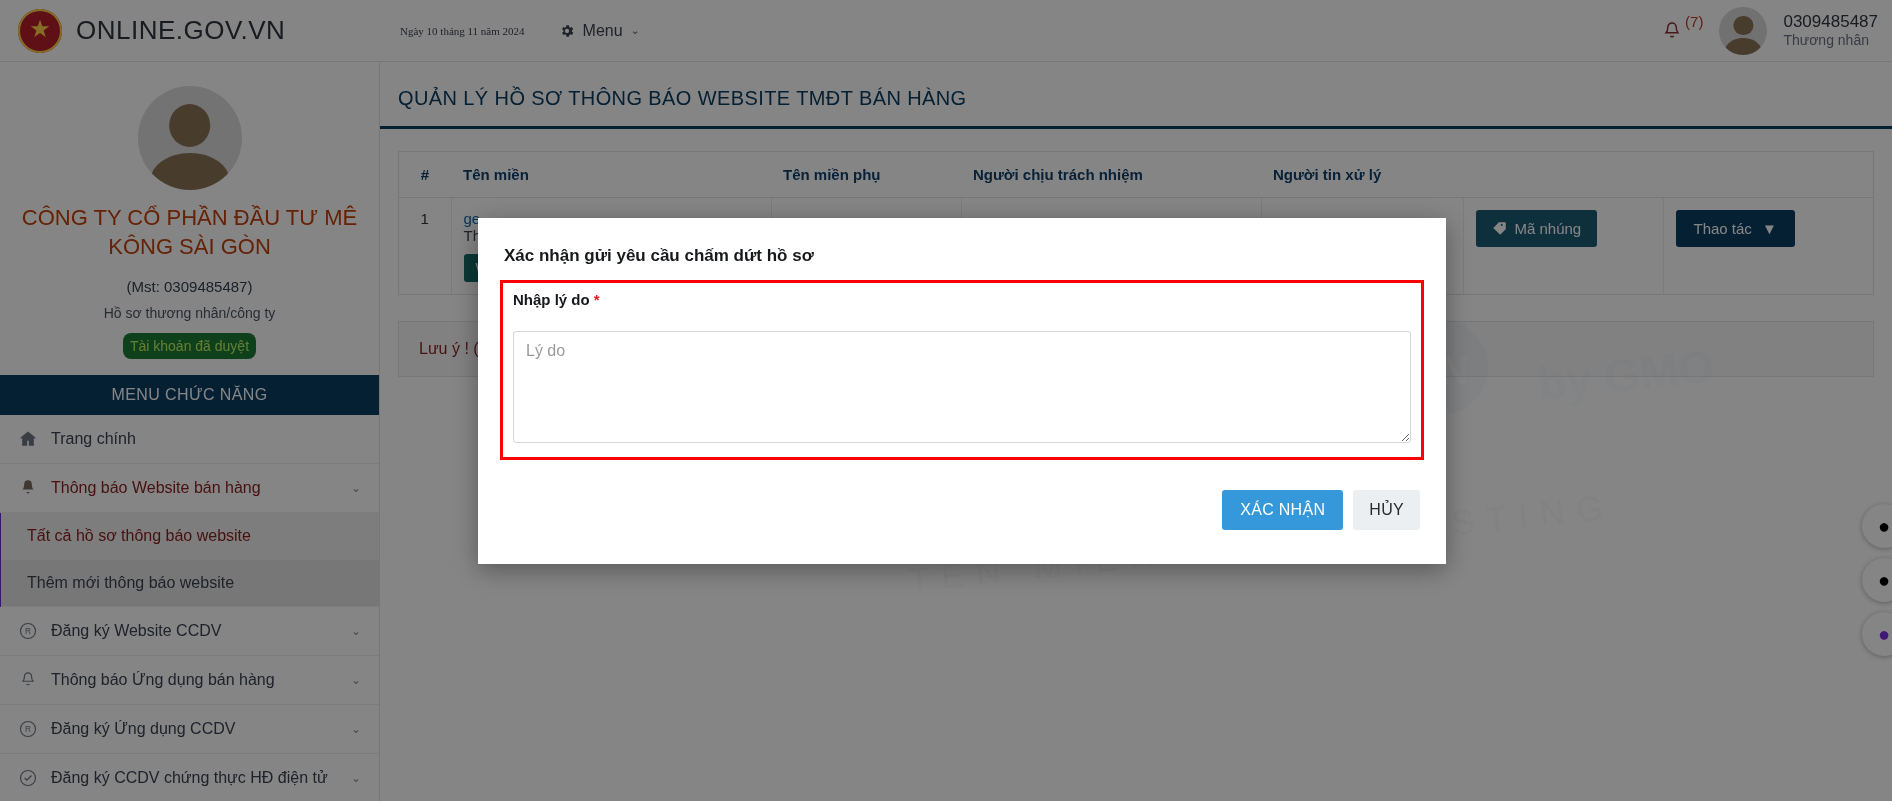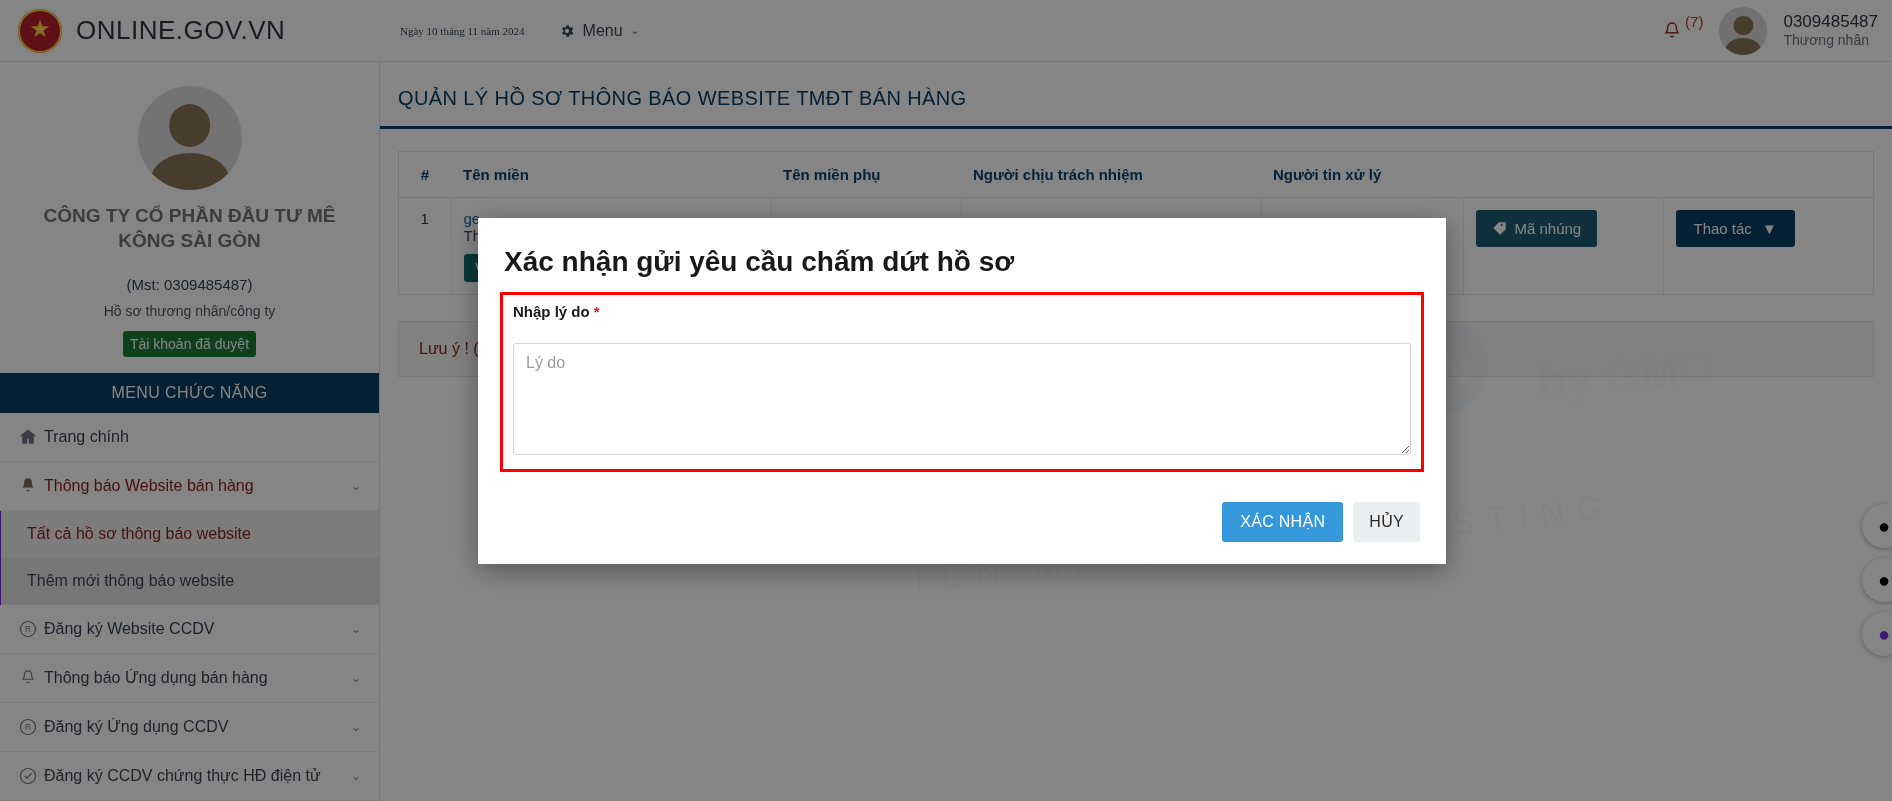--- a/index.html
+++ b/index.html
@@ -51,28 +51,28 @@
     position:absolute; top:62px; left:0; width:380px; bottom:0;
     background:#ffffff; border-right:1px solid #e5e5e5; overflow:hidden;
   }
   .side-profile { padding:18px 14px 16px; text-align:center; }
   .avatar-lg { width:104px; height:104px; border-radius:50%; background:#dcdcdc; margin:6px auto 14px;
       position:relative; overflow:hidden; }
   .avatar-lg .head { position:absolute; left:50%; top:17%; transform:translateX(-50%); width:40%; height:42%;
       border-radius:50%; background:#8a7357; }
   .avatar-lg .body { position:absolute; left:50%; bottom:-16%; transform:translateX(-50%); width:76%; height:52%;
       border-radius:50% 50% 0 0; background:#8a7357; }
-  .org-name { font-size:19px; color:#737373; line-height:1.3; font-weight:700; padding:0 6px; }
-  .org-mst { font-size:15px; color:#374151; margin-top:23px; }
+  .org-name { font-size:22px; color:#c2410c; line-height:1.3; font-weight:400; padding:0 6px; }
+  .org-mst { font-size:15px; color:#374151; margin-top:17px; }
   .org-type { font-size:14px; color:#4b5563; margin-top:10px; }
-  .badge-approved { display:inline-block; margin-top:12px; background:#1e7c37; color:#ffffff;
-      font-size:14px; padding:5px 7px; border-radius:3px; }
+  .badge-approved { display:inline-block; margin-top:12px; background:#1e7c37; color:#bef264;
+      font-size:14px; padding:5px 7px; border-radius:8px; }
   .menu-head { background:#0b3d63; color:#fff; text-align:center; font-size:16px; letter-spacing:.4px;
       padding:11px 0; }
-  .side-item { display:flex; align-items:center; gap:6px; padding:14px 18px; font-size:16px; color:#3b4252;
+  .side-item { display:flex; align-items:center; gap:13px; padding:14px 18px; font-size:16px; color:#3b4252;
       border-bottom:1px solid #ededed; cursor:pointer; position:relative; }
   .side-item .ico { width:20px; height:20px; flex:none; display:flex; align-items:center; justify-content:center; }
   .side-item .lbl { flex:1; white-space:nowrap; overflow:hidden; text-overflow:ellipsis; }
   .side-item .chev { font-size:12px; color:#8a8f98; }
   .side-item.active-parent .lbl { color:#8a2222; }
   .side-sub { background:#e5e5e5; border-left:1px solid #6d28d9; }
   .side-sub .sub-item { padding:14px 18px 14px 26px; font-size:16px; color:#3b4252; cursor:pointer;
       border-bottom:1px solid #ededed; }
   .side-sub .sub-item.selected { background:#efefef; color:#8a2222; }
 
@@ -113,21 +113,21 @@
   
   .watermark { position:absolute; left:360px; top:210px; width:1080px; height:340px; pointer-events:none;
       opacity:.5; }
 
   
   .backdrop { position:absolute; inset:0; background:rgba(0,0,0,.48); z-index:20; }
   .modal {
     position:absolute; left:478px; top:218px; width:968px; height:346px; background:#fff;
     z-index:30; box-shadow:0 6px 24px rgba(0,0,0,.35); overflow:hidden;
   }
-  .modal-title { font-size:28px; font-weight:700; color:#17191c; padding:28px 26px 14px 26px; }
+  .modal-title { font-size:17px; font-weight:700; color:#17191c; padding:28px 26px 14px 26px; }
   .field-outline { margin:0 22px; border:3px solid #ff0000; padding:8px 10px 14px 10px; }
   .field-label { font-size:15px; font-weight:700; color:#17191c; margin-bottom:23px; }
   .req { color:#e02020; font-size:15px; }
   .reason-area {
     width:100%; height:112px; resize:vertical; border:1px solid #d7d7d7; border-radius:3px;
     padding:10px 12px; font-size:16px; font-family:"Liberation Sans","DejaVu Sans",sans-serif;
     color:#333; background:transparent; outline:none; display:block;
   }
   .reason-area::placeholder { color:#9a9a9a; }
   .modal-actions { display:flex; justify-content:flex-end; gap:10px; padding:30px 26px 0 26px; }

